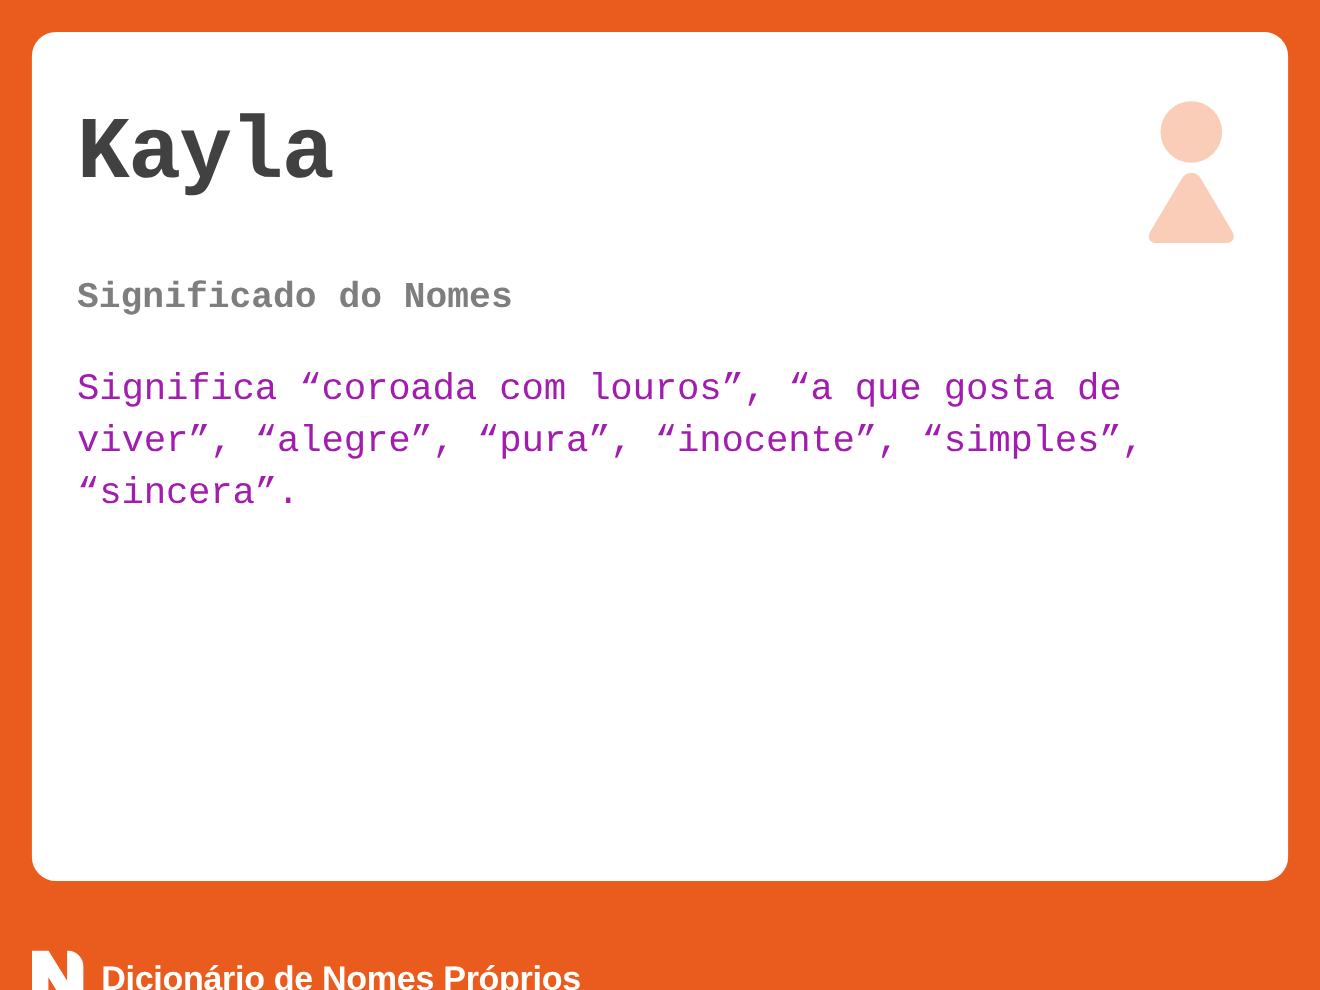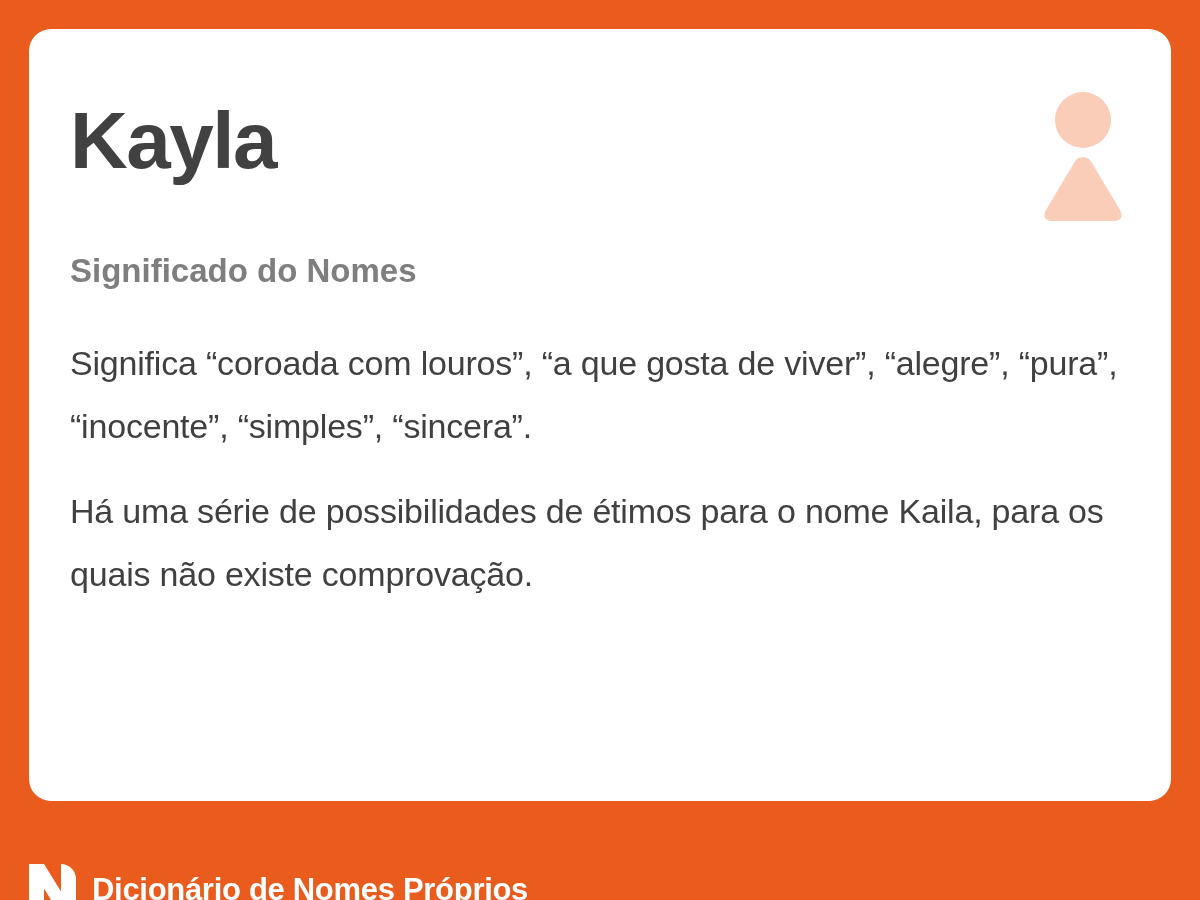--- a/index.html
+++ b/index.html
@@ -20,20 +20,21 @@
     position: absolute;
     left: 29px;
     top: 29px;
     width: 1142px;
     height: 772px;
     background: #ffffff;
     border-radius: 22px;
     box-sizing: border-box;
     padding: 1px;
     overflow: hidden;
+    font-family: Liberation Mono, monospace;
   }
 
   
   #name-title {
     position: absolute;
     left: 41px;
     top: 72px;
     margin: 0;
     font-size: 80px;
     line-height: 1.0;
@@ -69,23 +70,23 @@
   
   #body-copy {
     position: absolute;
     left: 41px;
     top: 303px;
     width: 1055px;
   }
   .paragraph {
     margin: 0 0 22px 0;
     font-size: 34px;
-    line-height: 63px;
+    line-height: 47px;
     font-weight: 400;
-    color: #404040;
+    color: #a21caf;
     letter-spacing: -0.2px;
   }
   .paragraph:last-child {
     margin-bottom: 0;
   }
 
   
   #footer {
     position: absolute;
     left: 29px;
@@ -122,21 +123,20 @@
     <svg width="96" height="150" viewBox="0 0 96 150" xmlns="http://www.w3.org/2000/svg">
       <circle cx="48" cy="49" r="28" fill="#facdb8"></circle>
       <path d="M48 86 C 52 86, 55 88, 57 92 L 85 139 C 89 146, 85 150, 79 150 L 17 150 C 11 150, 7 146, 11 139 L 39 92 C 41 88, 44 86, 48 86 Z" fill="#facdb8"></path>
     </svg>
   </div>
 
   <h2 id="section-subtitle">Significado do Nomes</h2>
 
   <div id="body-copy">
     <p class="paragraph">Significa “coroada com louros”, “a que gosta de viver”, “alegre”, “pura”, “inocente”, “simples”, “sincera”.</p>
-    <p class="paragraph">Há uma série de possibilidades de étimos para o nome Kaila, para os quais não existe comprovação.</p>
   </div>
 
 </div>
 
 <div id="footer">
   <span id="brand-logo-icon">
     <svg width="47" height="52" viewBox="0 0 47 52" xmlns="http://www.w3.org/2000/svg">
       <path d="M0 0 L0 37 C0 45.3 6.7 52 15 52 L15 24.5 L32 52 L47 52 L47 15 C47 6.7 40.3 0 32 0 L32 27.5 L15 0 Z" fill="#ffffff"></path>
     </svg>
   </span>

